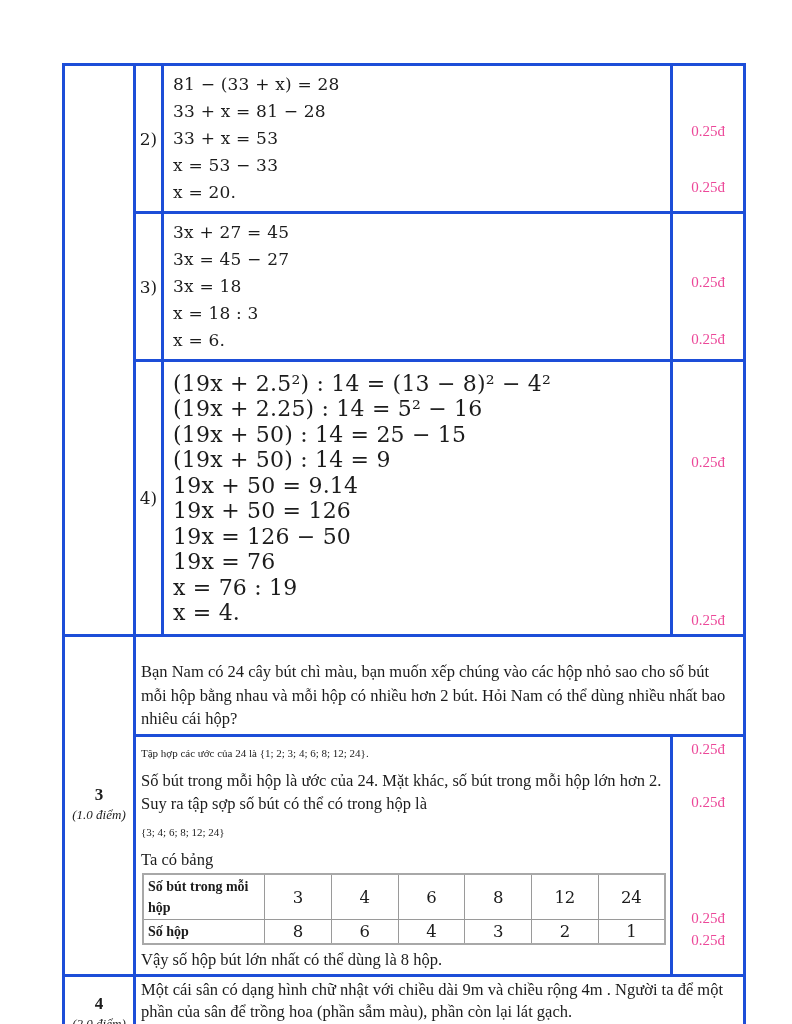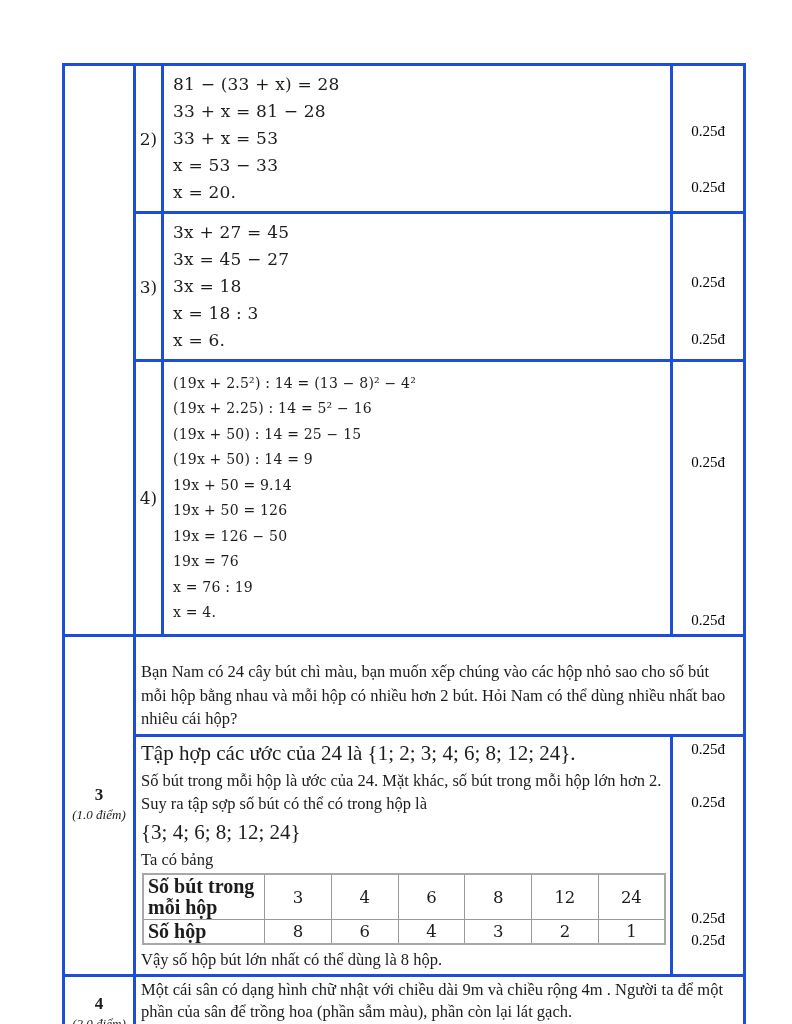--- a/index.html
+++ b/index.html
@@ -21,48 +21,48 @@
     border:3px solid #1d4ed8;
     vertical-align:middle;
     padding:0;
   }
   .qcol{width:68px;text-align:center;}
   .subcol{width:25px;text-align:center;font-size:17px;font-family:"DejaVu Serif",serif;}
   .content{width:506px;vertical-align:middle;}
   .points{width:70px;position:relative;}
   .pt{
     position:absolute;left:0;right:0;
-    text-align:center;font-size:15px;color:#000000;
+    text-align:center;font-size:15px;color:#ec4899;
   }
   .r-sec2{height:135px;}
   .r-sec3{height:139px;}
   .r-sec4{height:275px;}
   .r-q4 td{height:63px;}
   .eqs{padding:5px 4px 5px 9px;font-family:"DejaVu Serif",serif;}
   .eq{font-size:17px;line-height:27px;white-space:nowrap;letter-spacing:0.2px;}
-  .eqs-sm .eq{font-size:14px;line-height:25.5px;}
+  .eqs-sm .eq{font-size:22px;line-height:25.5px;}
   .qnum{font-weight:bold;font-size:17px;line-height:20px;}
   .qscore{font-style:italic;font-size:13px;line-height:20px;padding:0 6px;font-family:Liberation Serif, serif;}
   .stmt{
     font-size:16.5px;line-height:23.5px;
     padding:3px 6px 3px 5px;
     margin-top:20px;
   }
   .sol{padding:0 4px 2px 5px;font-size:16.5px;}
   .sol-line{line-height:23.5px;}
-  .set-line{font-size:21px;padding:4px 0;line-height:24px;}
+  .set-line{font-size:11px;padding:4px 0;line-height:24px;}
   table.inner{
     border-collapse:collapse;
     width:524px;
     margin:2px 0 3px 1px;
     table-layout:fixed;
   }
   table.inner td, table.inner th{
     border:1px solid #9a9a9a;
-    font-size:20px;
+    font-size:14px;
     padding:1px 4px;
   }
   table.inner{border:2px solid #a8a8a8;}
   table.inner th{
     width:112px;text-align:left;font-weight:bold;line-height:21px;
   }
   table.inner td{
     text-align:center;font-family:"DejaVu Serif",serif;font-size:16.5px;
   }
   .q4-stmt{

